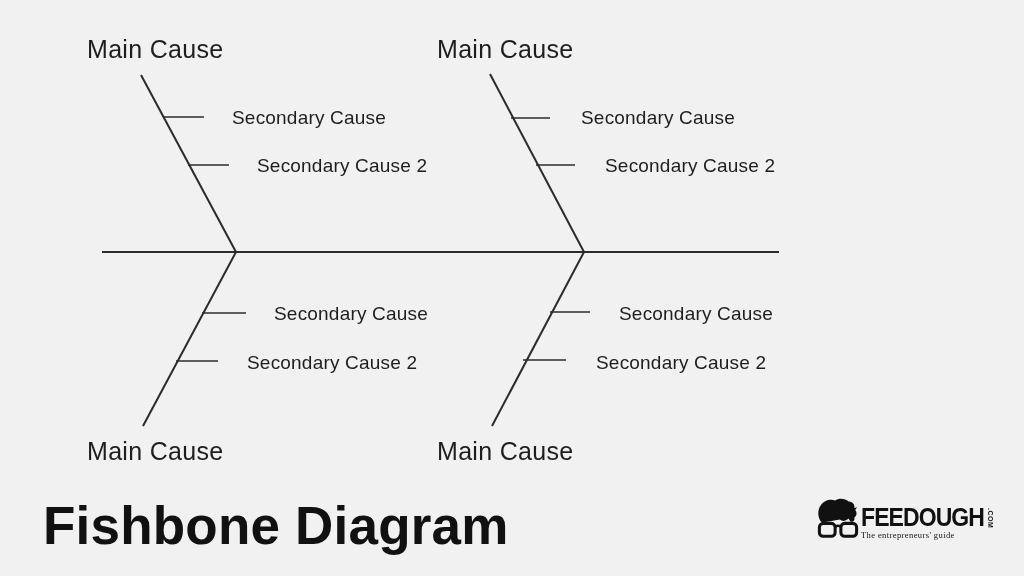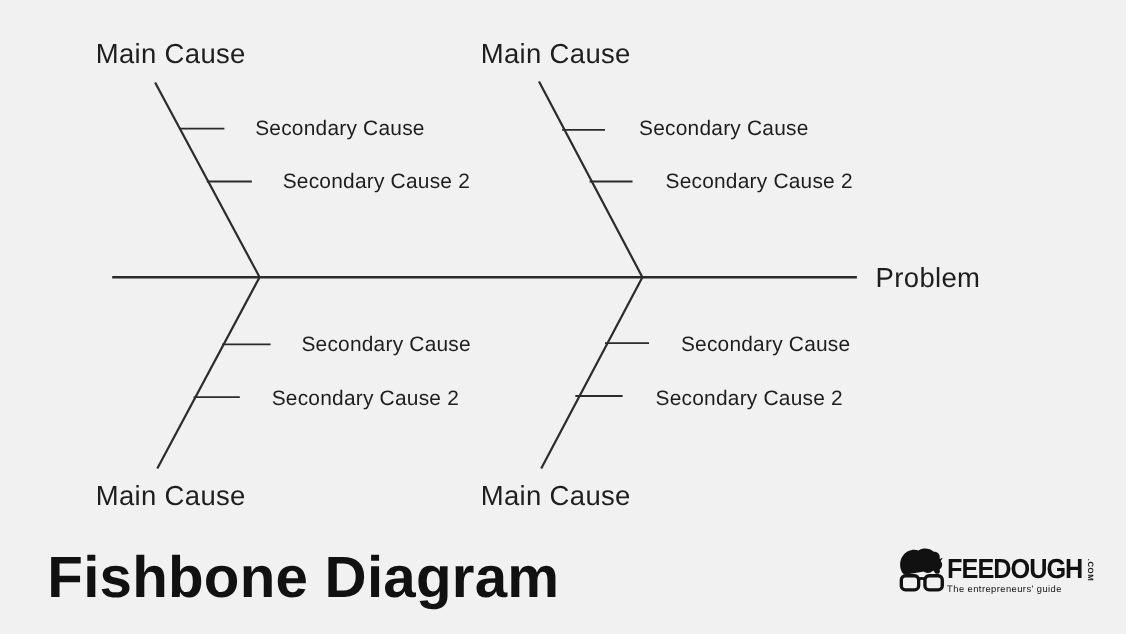--- a/index.html
+++ b/index.html
@@ -28,21 +28,21 @@
   .logo-brand-row{display:flex;align-items:flex-start;}
   .logo-brand{
     font-size:25px;font-weight:bold;color:#111;letter-spacing:-1px;
     line-height:0.85;transform:scaleX(0.92);transform-origin:left top;
   }
   .logo-com{
     writing-mode:vertical-rl;font-size:7px;font-weight:bold;color:#111;
     letter-spacing:0.5px;line-height:1;margin-left:-8px;margin-top:1px;
   }
   .logo-tagline{
-    font-family:Liberation Sans, sans-serif;
+    font-family:Liberation Serif, serif;
     font-size:8.5px;color:#111;letter-spacing:0.4px;margin-top:2px;white-space:nowrap;
   }
 </style>
 </head>
 <body>
 
 <div id="stage">
 
   <svg class="bones" width="1024" height="576" viewBox="0 0 1024 576">
 
@@ -76,21 +76,20 @@
 
   <div class="lbl sec-lbl" style="left:557px;top:108px;">Secondary Cause</div>
   <div class="lbl sec-lbl" style="left:581px;top:156px;">Secondary Cause 2</div>
 
   <div class="lbl sec-lbl" style="left:250px;top:304px;">Secondary Cause</div>
   <div class="lbl sec-lbl" style="left:223px;top:353px;">Secondary Cause 2</div>
 
   <div class="lbl sec-lbl" style="left:595px;top:304px;">Secondary Cause</div>
   <div class="lbl sec-lbl" style="left:572px;top:353px;">Secondary Cause 2</div>
 
-  <div class="lbl problem-lbl" style="left:796px;top:241px;">Problem</div>
 
   <div class="title">Fishbone Diagram</div>
 
   <div class="logo">
     <span class="logo-icon">
       <svg width="42" height="45" viewBox="0 0 44 46">
         <path d="M4,24 C1,20 0,12 4,7 C7,2 14,0 19,2 C23,-1 30,0 33,3
                  C37,3 40,6 39,10 L42,9 L40,12 C42,14 42,18 39,20
                  C40,23 38,25 35,24 L33,21 C30,24 26,24 24,22 L6,25 Z" fill="#111"></path>
         <rect x="2.5" y="26" width="16.5" height="13.5" rx="4" fill="none" stroke="#111" stroke-width="3.2"></rect>

